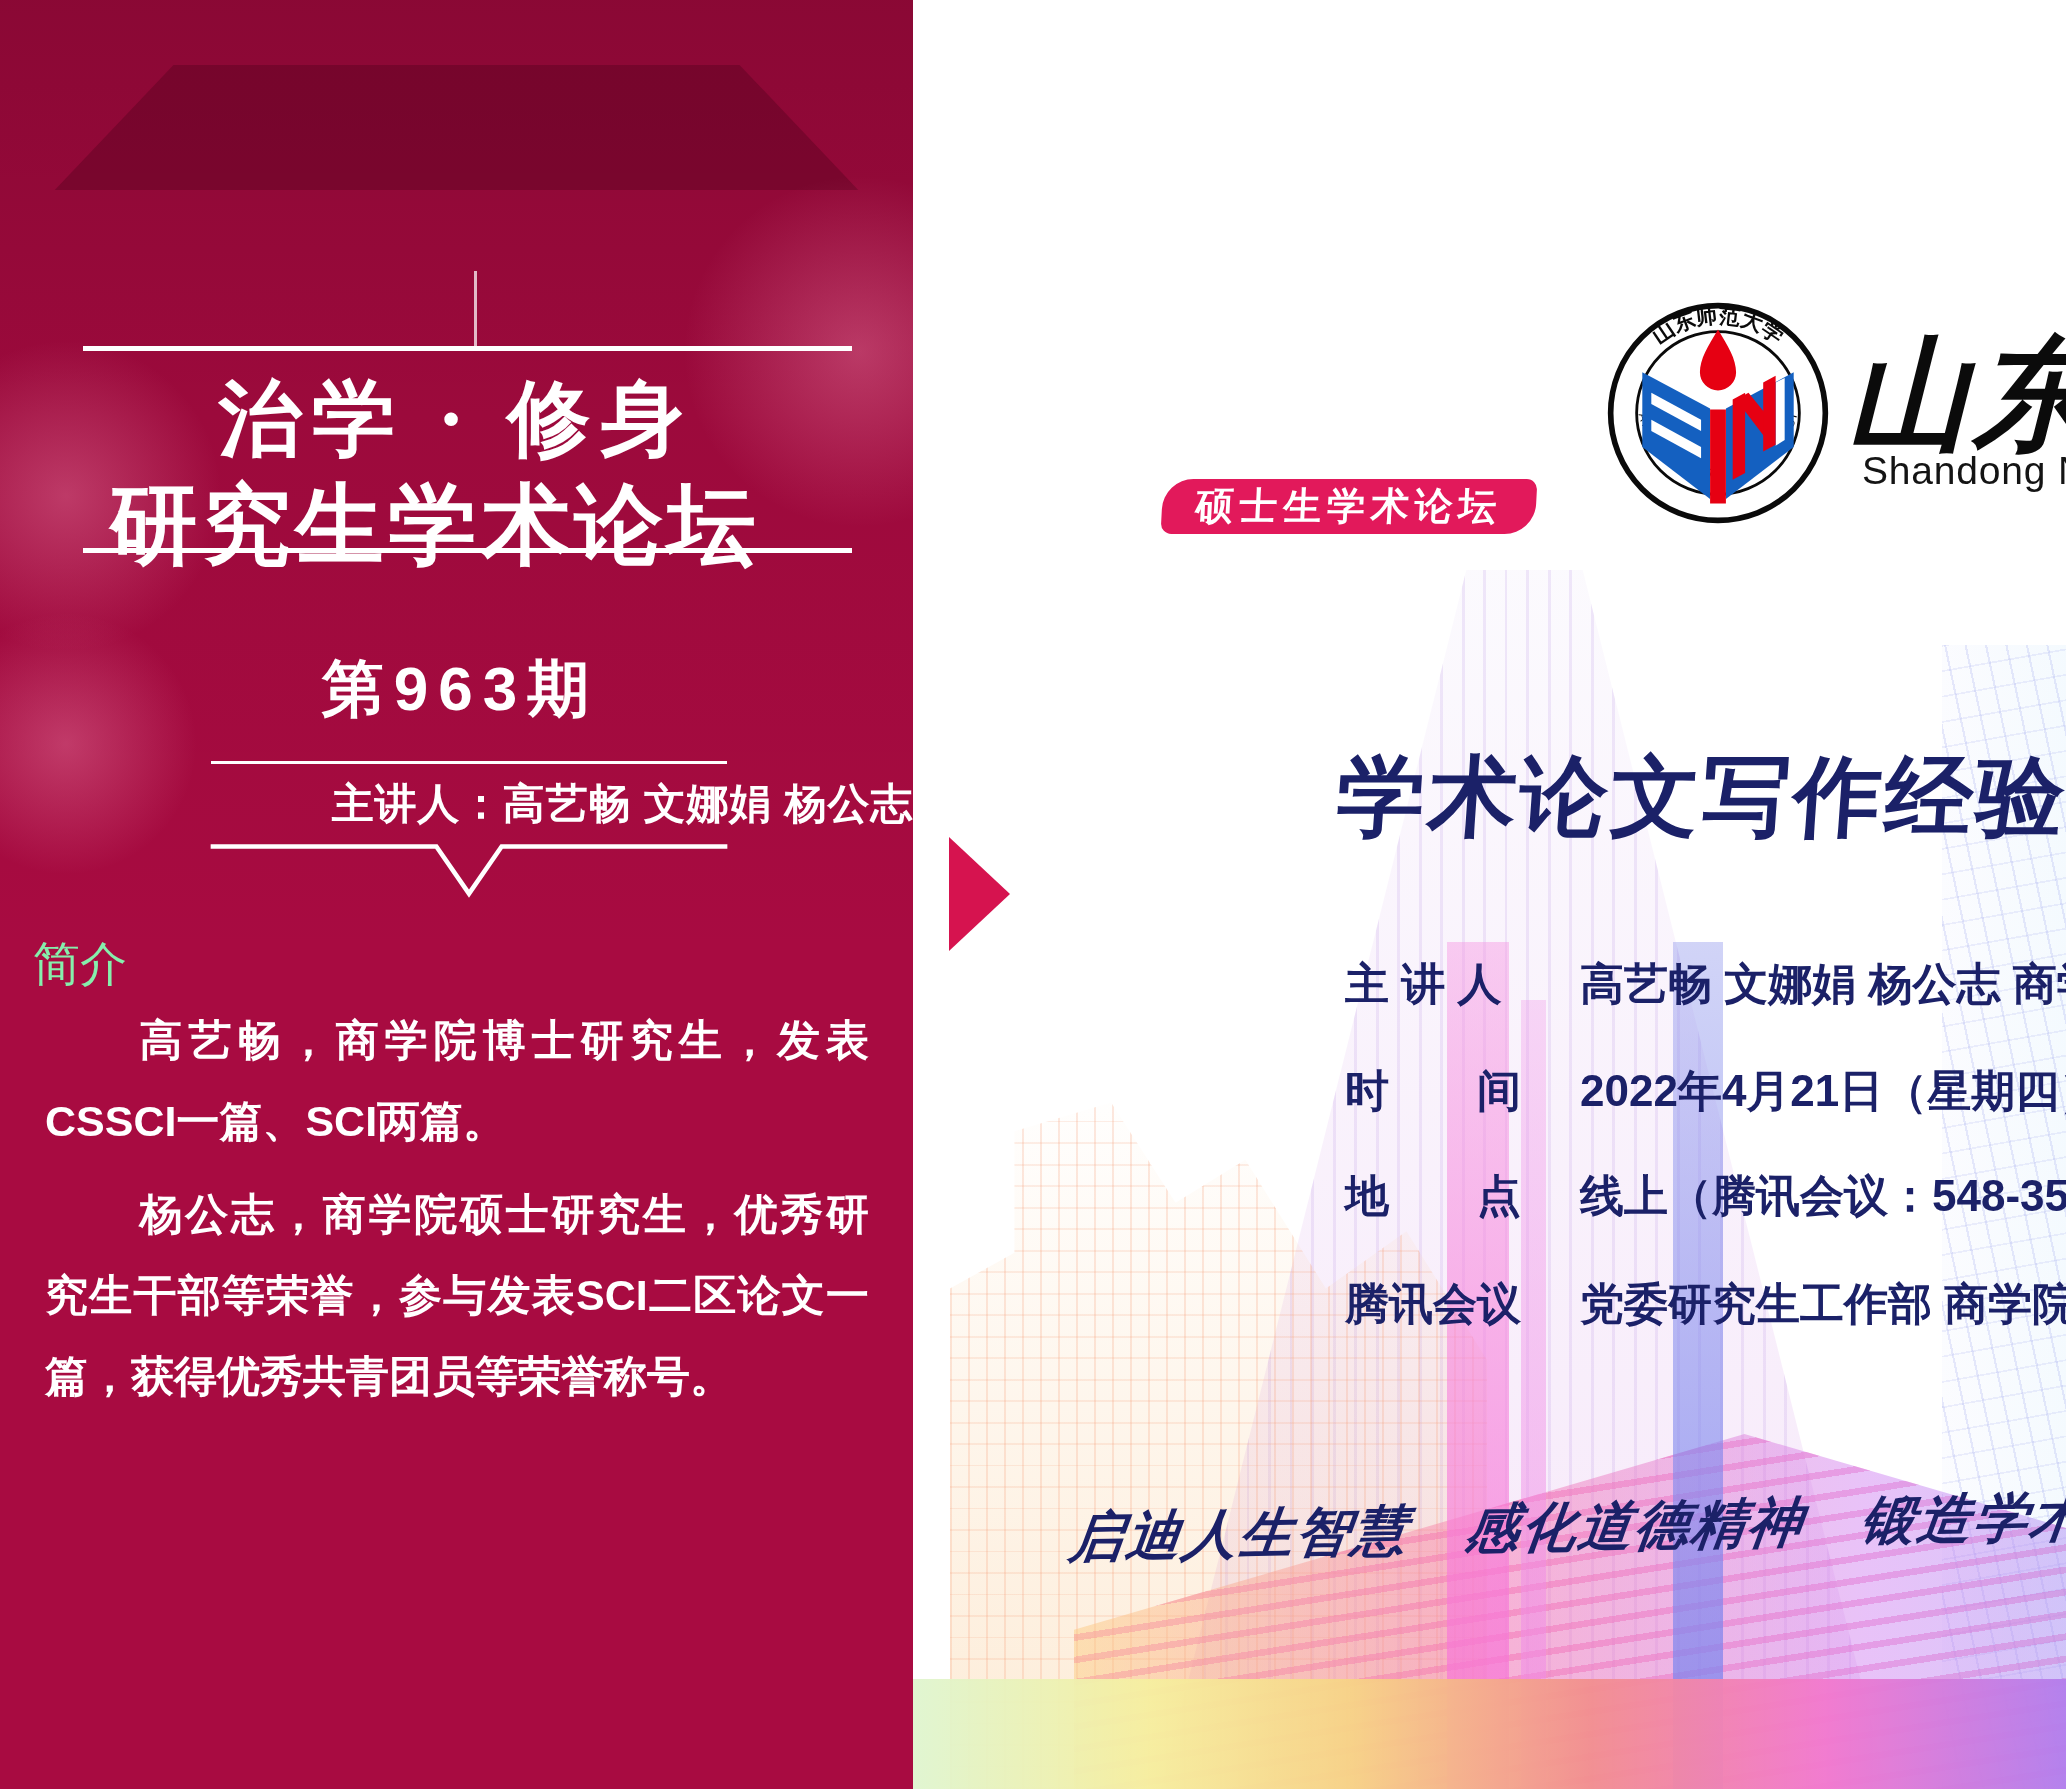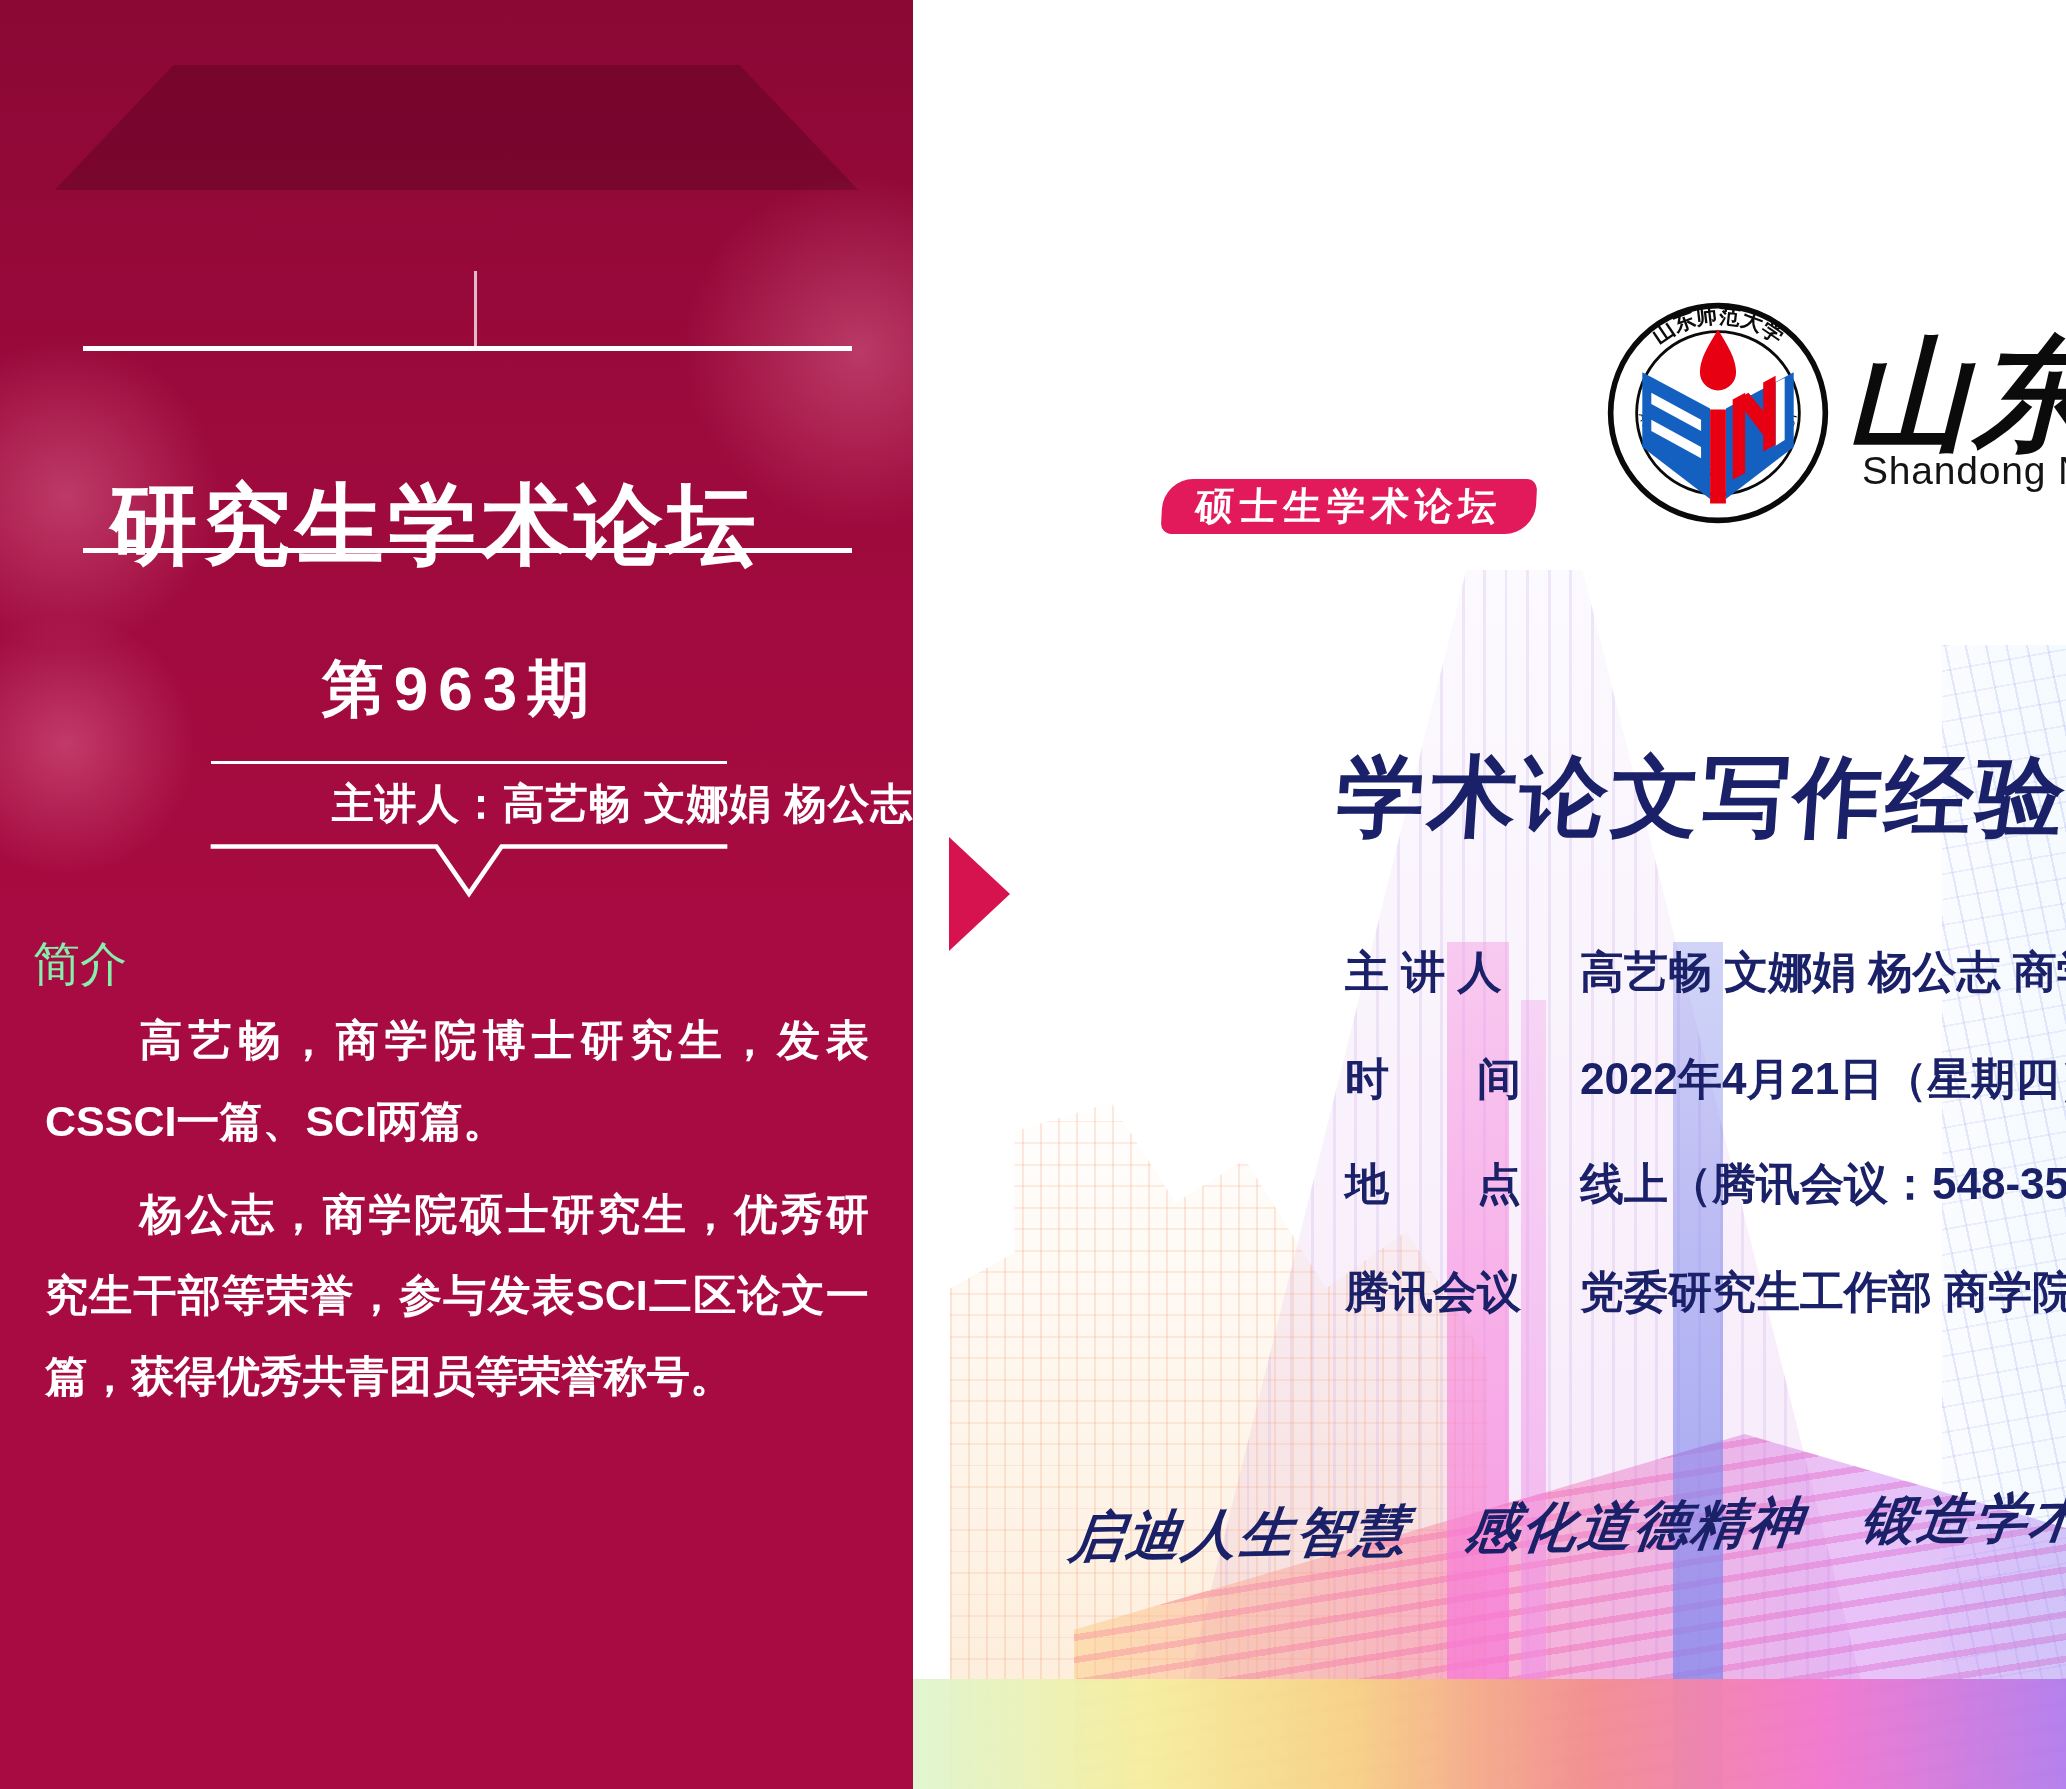--- a/index.html
+++ b/index.html
@@ -70,21 +70,21 @@
   
   .seal{position:absolute;left:1605px;top:300px;width:226px;height:226px;}
   .univ-zh{position:absolute;left:1847px;top:315px;color:#0b0b0b;font-size:122px;font-weight:bold;font-style:italic;
     font-family:"Liberation Serif","DejaVu Serif",serif;letter-spacing:4.1px;white-space:nowrap;}
   .univ-en{position:absolute;left:1862px;top:449px;color:#141414;font-size:39px;letter-spacing:0.8px;white-space:nowrap;}
   
   .event-title{position:absolute;left:1333px;top:679px;color:#1B2168;font-weight:bold;font-size:88px;
     letter-spacing:3.3px;transform:skewX(-4deg);transform-origin:left bottom;white-space:nowrap;}
   
   .detail-row{position:absolute;left:1345px;color:#1B2168;font-weight:bold;font-size:44px;white-space:nowrap;}
-  .detail-row .lbl{display:inline-block;min-width:194px;}
+  .detail-row .lbl{display:inline-block;min-width:194px;margin-top:12px;}
   .detail-row .val{margin-left:41px;}
   .r1{top:943px;} .r2{top:1050px;} .r3{top:1155px;} .r4{top:1263px;}
   
   .motto{position:absolute;left:1070px;top:1486px;color:#1B2168;font-weight:bold;font-style:italic;
     font-family:"Liberation Serif","DejaVu Serif",serif;font-size:54px;letter-spacing:2.5px;white-space:nowrap;
     transform:rotate(-1.2deg) skewX(-8deg);}
 </style>
 </head>
 <body>
 
@@ -92,20 +92,21 @@
 
   <aside class="left-panel">
     <div class="photo-tint"></div>
     <div class="photo-roof"></div>
     <div class="blossom" style="left:-91px;top:339px;width:314px;height:314px;"></div>
     <div class="blossom" style="left:682px;top:174px;width:355px;height:355px;"></div>
     <div class="blossom" style="left:-66px;top:612px;width:264px;height:264px;"></div>
     <div class="pole"></div>
 
     <div class="hline h1"></div>
+    <div class="left-title">治学 · 修身</div>
     <div class="left-title2">研究生学术论坛</div>
     <div class="hline h2"></div>
 
     <div class="issue">第963期</div>
 
     <div class="hline h3"></div>
     <div class="speakers">主讲人：高艺畅 文娜娟 杨公志</div>
     <svg class="abs" style="left:209px;top:844px;" width="520" height="58" viewBox="0 0 1258 140">
       <path d="M4,6 H550 L629,120 L708,6 H1254" fill="none" stroke="#ffffff" stroke-width="11"></path>
     </svg>

